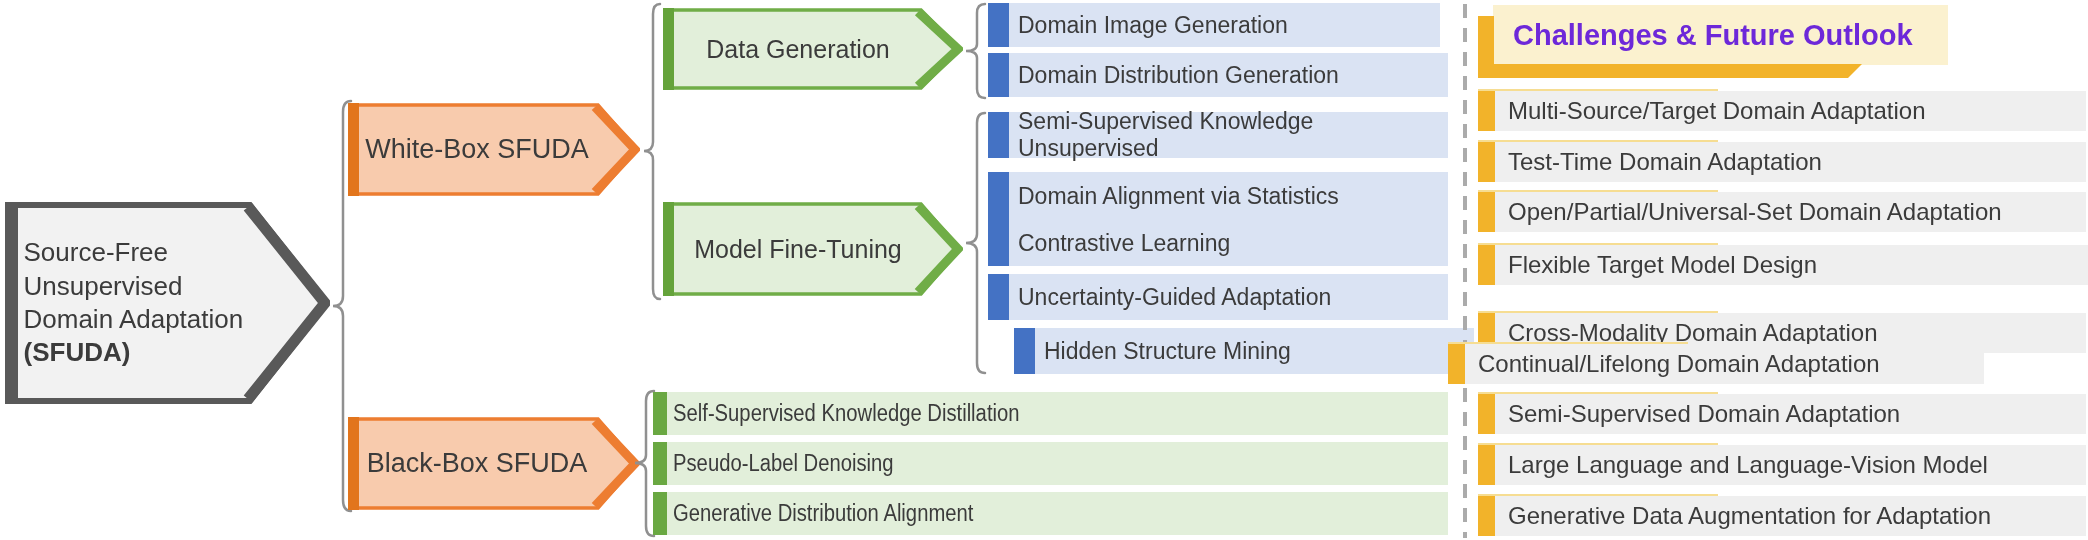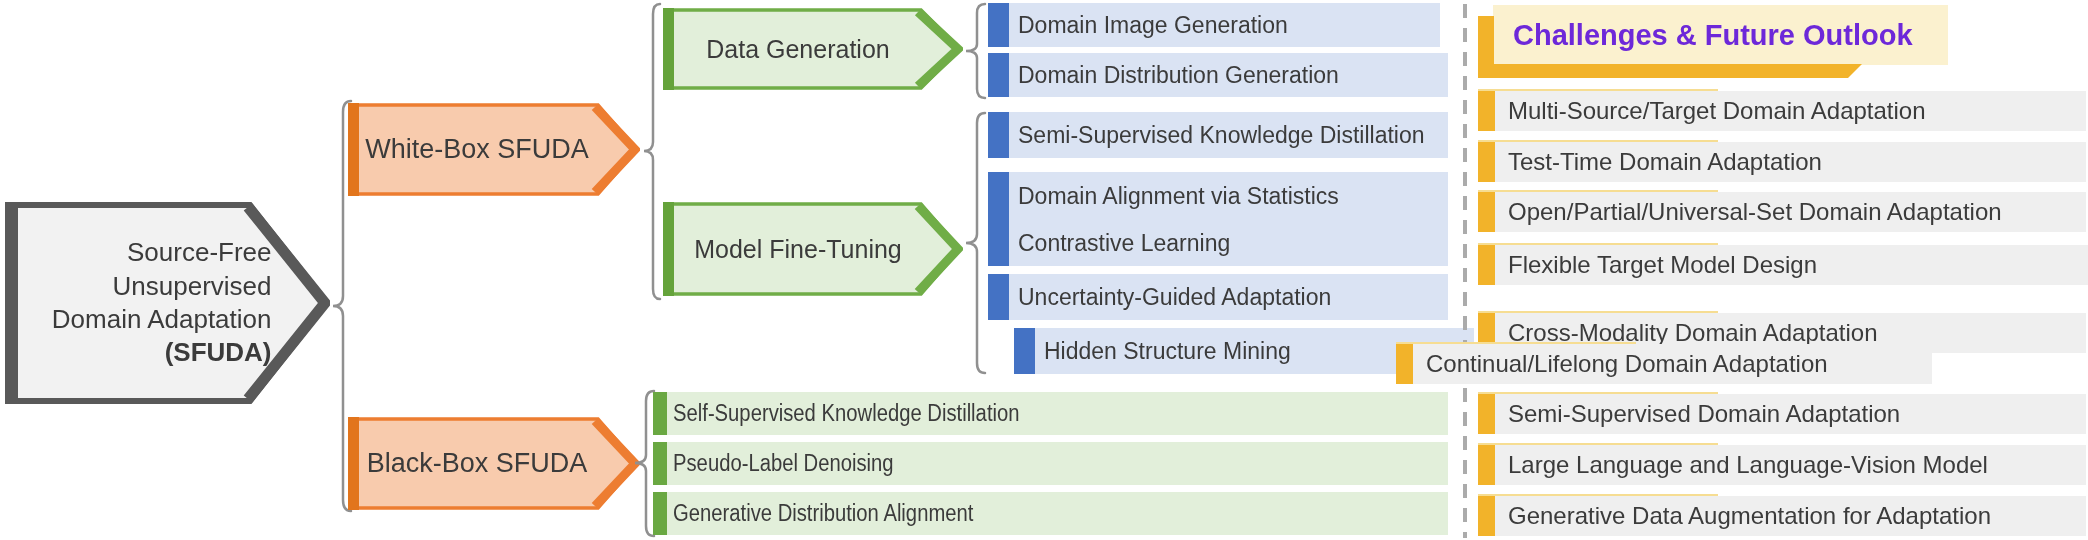--- a/index.html
+++ b/index.html
@@ -2,21 +2,21 @@
 <html><head>
 <meta charset="utf-8">
 <style>
   html,body{margin:0;padding:0;background:#ffffff;}
   #canvas{
     position:relative;width:2088px;height:540px;background:#ffffff;
     font-family:"Liberation Sans", sans-serif;color:#3b3b3b;overflow:hidden;
   }
   .abs{position:absolute;}
   
-  .arrowbox{display:flex;align-items:center;justify-content:center;text-align:right;}
+  .arrowbox{display:flex;align-items:center;justify-content:center;text-align:left;}
   .arrowbox svg{position:absolute;left:0;top:0;width:100%;height:100%;}
   .arrowbox .txt{position:relative;z-index:2;}
   .root-label{font-size:26px;line-height:1.28;width:248px;padding-right:40px;}
   .root-label b{display:block;}
   .branch-label{font-size:27px;padding-right:34px;}
   .group-label{font-size:25px;padding-right:30px;}
   
   .leaf{display:flex;align-items:center;font-size:23px;box-sizing:border-box;}
   .leaf-blue{background:#dae3f3;border-left:21px solid #4472c4;padding-left:9px;}
   .leaf-green{background:#e2efda;border-left:14px solid #6aa842;padding-left:6px;}
@@ -106,21 +106,21 @@
   </svg>
 
   <div class="abs leaf leaf-blue" style="left:988px;top:3px;width:452px;height:44px;">
     <span class="txt">Domain Image Generation</span>
   </div>
   <div class="abs leaf leaf-blue" style="left:988px;top:53px;width:460px;height:44px;">
     <span class="txt">Domain Distribution Generation</span>
   </div>
 
   <div class="abs leaf leaf-blue" style="left:988px;top:112px;width:460px;height:46px;">
-    <span class="txt">Semi-Supervised Knowledge Distillation</span>
+    <span class="txt">Semi-Supervised Knowledge Unsupervised</span>
   </div>
   <div class="abs leaf leaf-blue" style="left:988px;top:172px;width:460px;height:48px;">
     <span class="txt">Domain Alignment via Statistics</span>
   </div>
   <div class="abs leaf leaf-blue" style="left:988px;top:220px;width:460px;height:46px;">
     <span class="txt">Contrastive Learning</span>
   </div>
   <div class="abs leaf leaf-blue" style="left:988px;top:274px;width:460px;height:46px;">
     <span class="txt">Uncertainty-Guided Adaptation</span>
   </div>
@@ -156,21 +156,21 @@
   </div>
   <div class="rp-item" style="left:1478px;top:192px;width:608px;height:40px;">
     <span>Open/Partial/Universal-Set Domain Adaptation</span>
   </div>
   <div class="rp-item" style="left:1478px;top:245px;width:660px;height:40px;text-align:right;">
     <span>Flexible Target Model Design</span>
   </div>
   <div class="rp-item" style="left:1478px;top:293px;width:608px;height:40px;margin-top:20px;">
     <span>Cross-Modality Domain Adaptation</span>
   </div>
-  <div class="rp-item" style="left:1396px;top:344px;width:536px;height:40px;">
+  <div class="rp-item" style="left:1448px;top:344px;width:536px;height:40px;">
     <span>Continual/Lifelong Domain Adaptation</span>
   </div>
   <div class="rp-item" style="left:1478px;top:394px;width:608px;height:40px;">
     <span>Semi-Supervised Domain Adaptation</span>
   </div>
   <div class="rp-item" style="left:1478px;top:445px;width:608px;height:40px;">
     <span>Large Language and Language-Vision Model</span>
   </div>
   <div class="rp-item" style="left:1478px;top:496px;width:608px;height:40px;">
     <span>Generative Data Augmentation for Adaptation</span>

